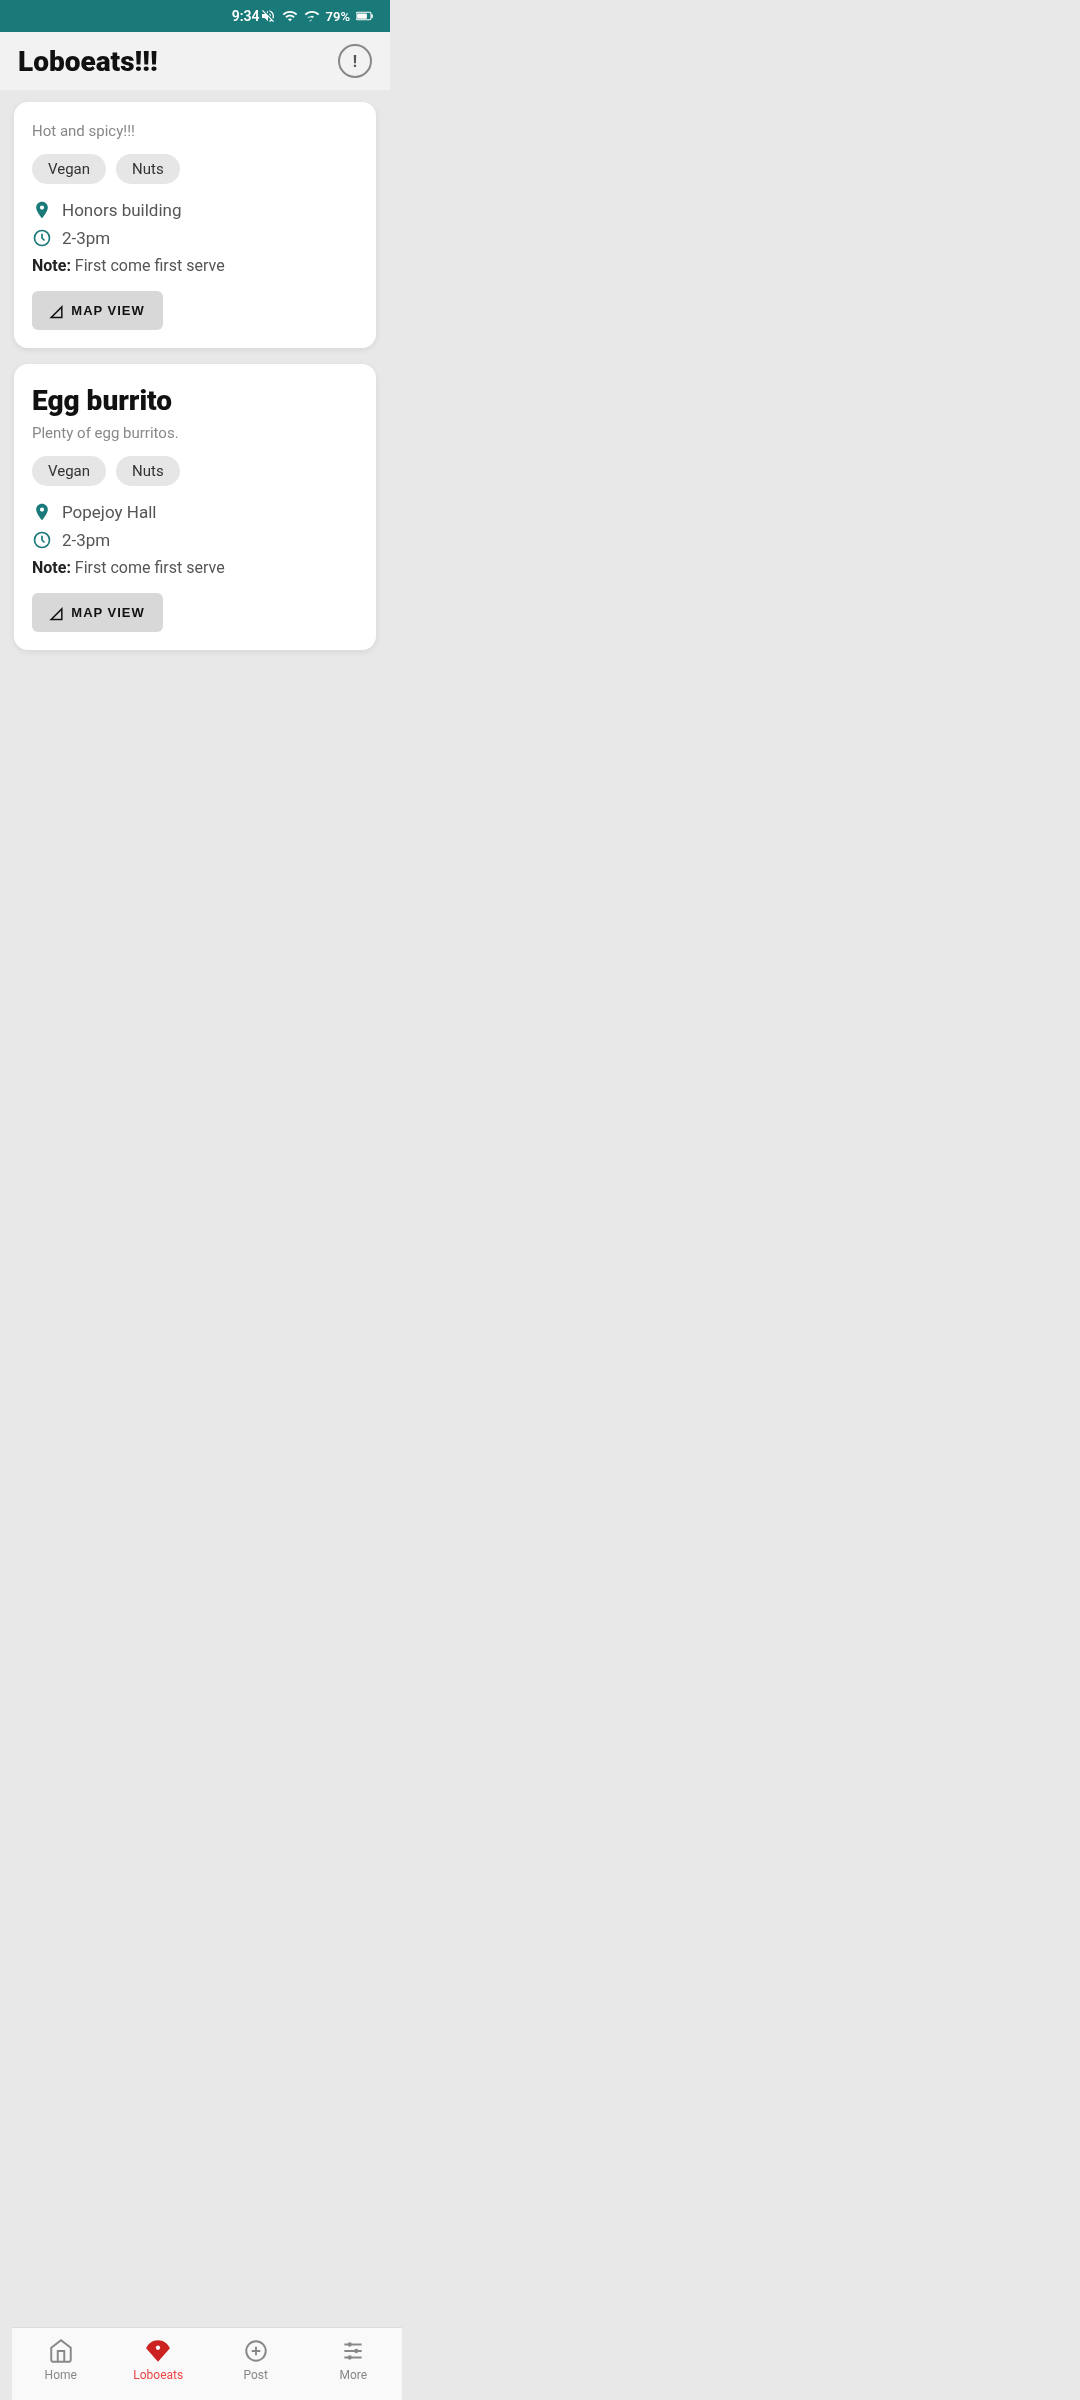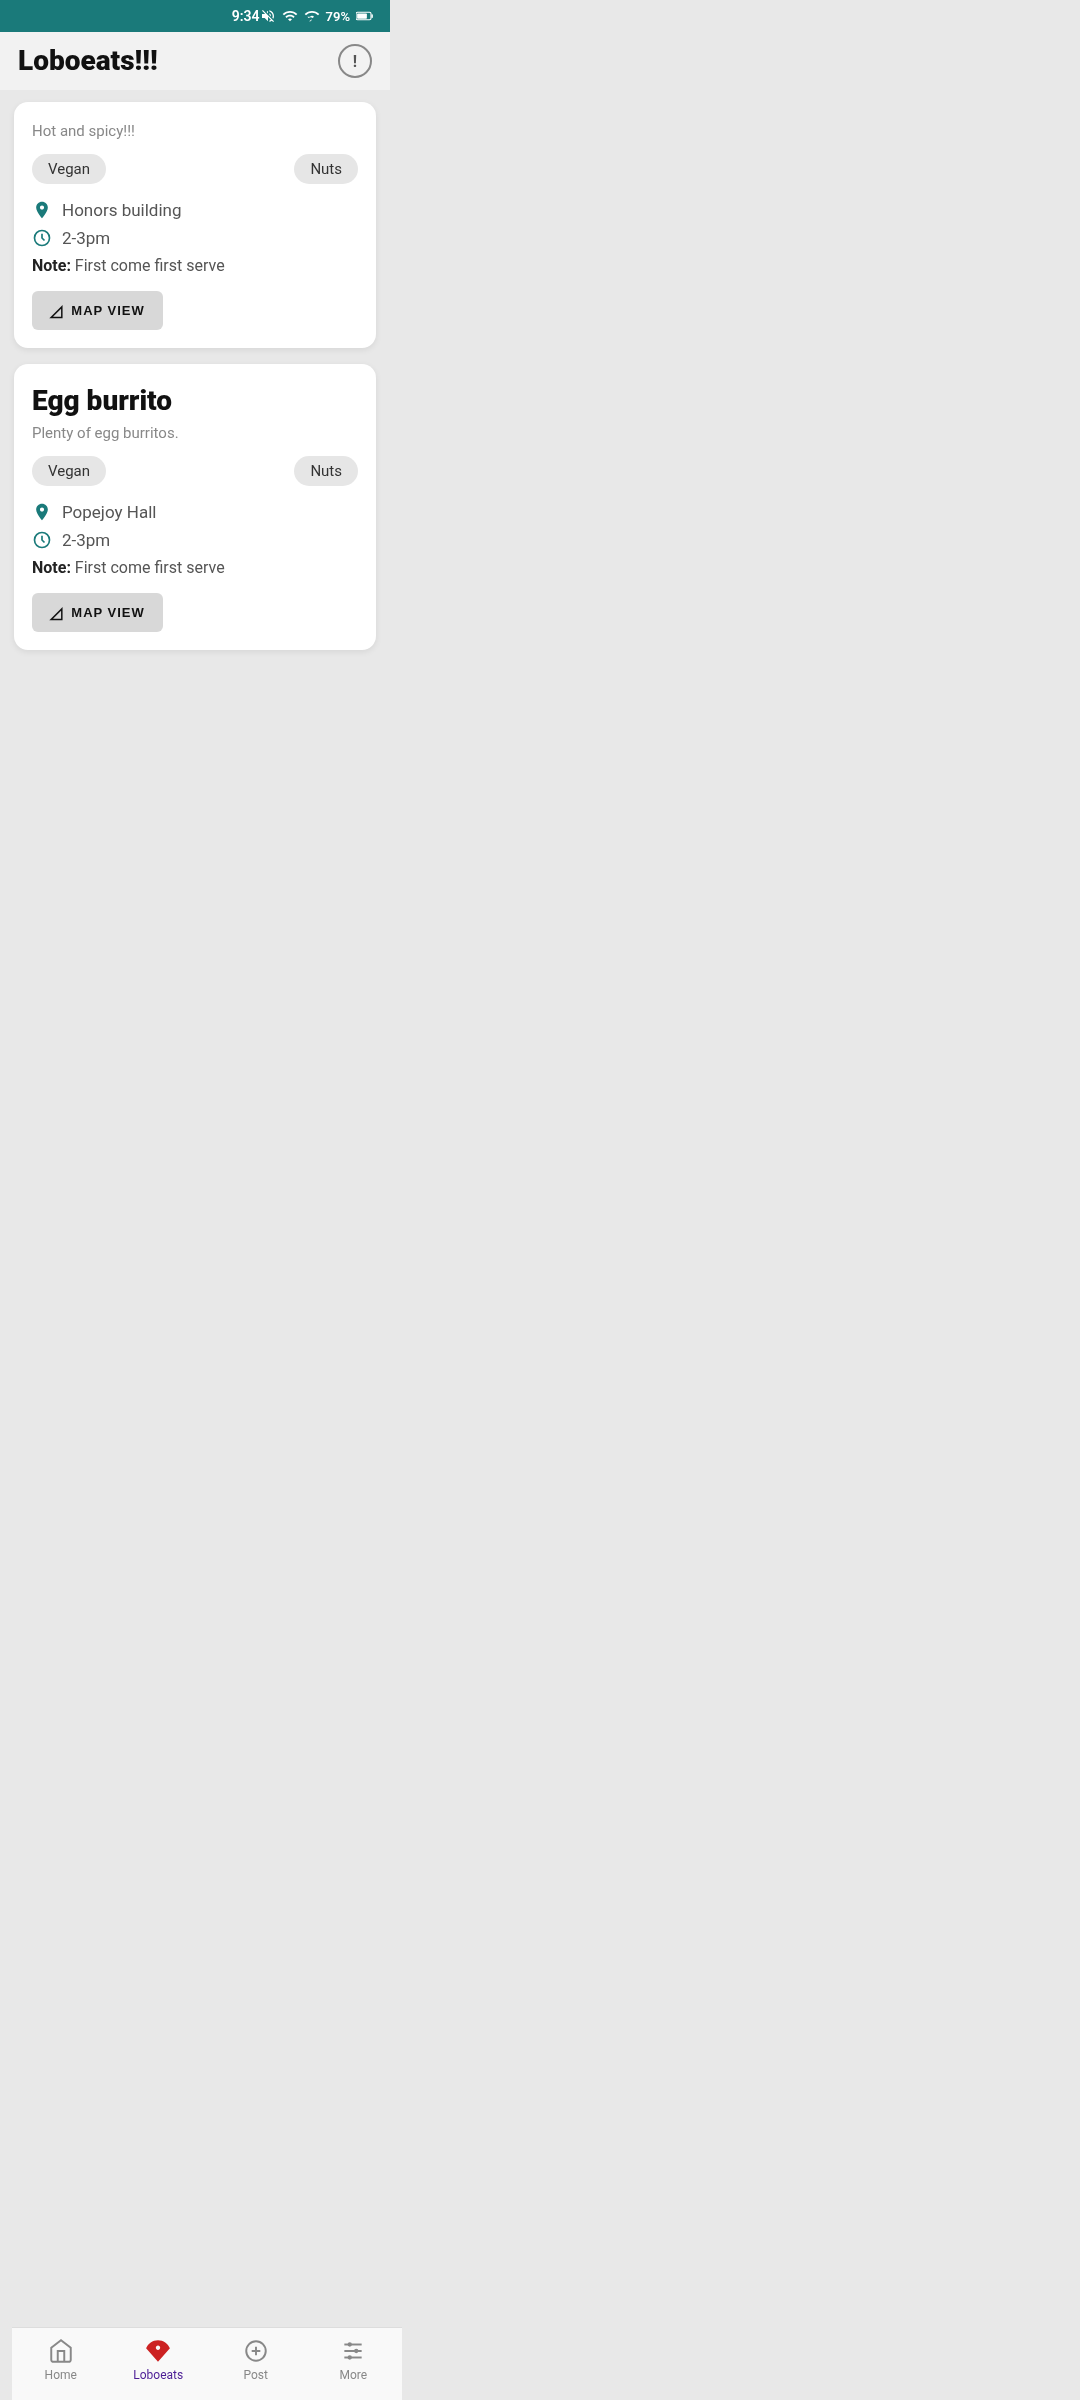--- a/index.html
+++ b/index.html
@@ -33,21 +33,21 @@
       gap: 6px;
       font-size: 12px;
     }
 
     
     .header {
       background: #f2f2f2;
       padding: 12px 18px;
       display: flex;
       justify-content: space-between;
-      align-items: flex-start;
+      align-items: center;
     }
     .header-title {
       font-size: 28px;
       font-weight: 900;
       color: #111;
     }
     .header-info-icon {
       width: 34px;
       height: 34px;
       border: 2px solid #888;
@@ -86,21 +86,20 @@
       font-size: 15px;
       color: #888;
       margin-bottom: 14px;
     }
 
     
     .tags {
       display: flex;
       gap: 10px;
       margin-bottom: 16px;
-      justify-content: space-between;
     }
     .tag {
       background: #e6e6e6;
       border-radius: 20px;
       padding: 6px 16px;
       font-size: 15px;
       color: #333;
     }
 
     
@@ -291,21 +290,21 @@
     <svg width="26" height="26" viewBox="0 0 24 24" fill="none" stroke="#888" stroke-width="1.8">
       <path d="M3 9l9-7 9 7v11a2 2 0 0 1-2 2H5a2 2 0 0 1-2-2z"></path>
       <polyline points="9 22 9 12 15 12 15 22"></polyline>
     </svg>
     <span class="nav-label">Home</span>
   </div>
   <div class="nav-item active">
     <svg width="26" height="26" viewBox="0 0 24 24" fill="#cc2222">
       <path d="M12 2C7.03 2 2.73 5.11 1 9.5L12 22l11-12.5C21.27 5.11 16.97 2 12 2zm0 9c-1.1 0-2-.9-2-2s.9-2 2-2 2 .9 2 2-.9 2-2 2z"></path>
     </svg>
-    <span class="nav-label" style="color:#4c1d95;text-align:right;">Loboeats</span>
+    <span class="nav-label" style="color:#ef4444;text-align:right;">Loboeats</span>
   </div>
   <div class="nav-item">
     <svg width="26" height="26" viewBox="0 0 24 24" fill="none" stroke="#888" stroke-width="1.8">
       <circle cx="12" cy="12" r="9"></circle>
       <line x1="12" y1="8" x2="12" y2="16"></line>
       <line x1="8" y1="12" x2="16" y2="12"></line>
     </svg>
     <span class="nav-label">Post</span>
   </div>
   <div class="nav-item">

